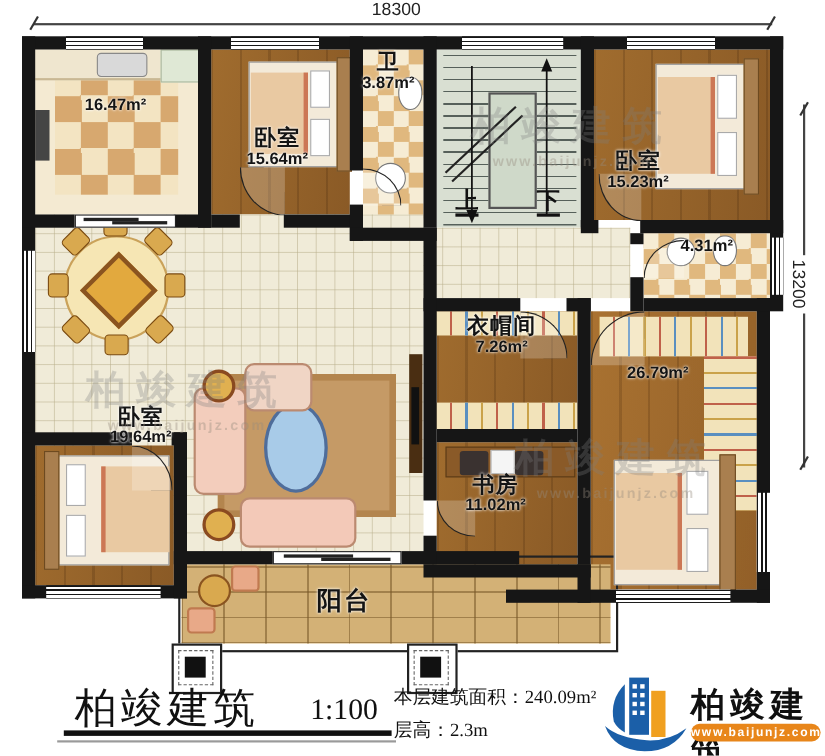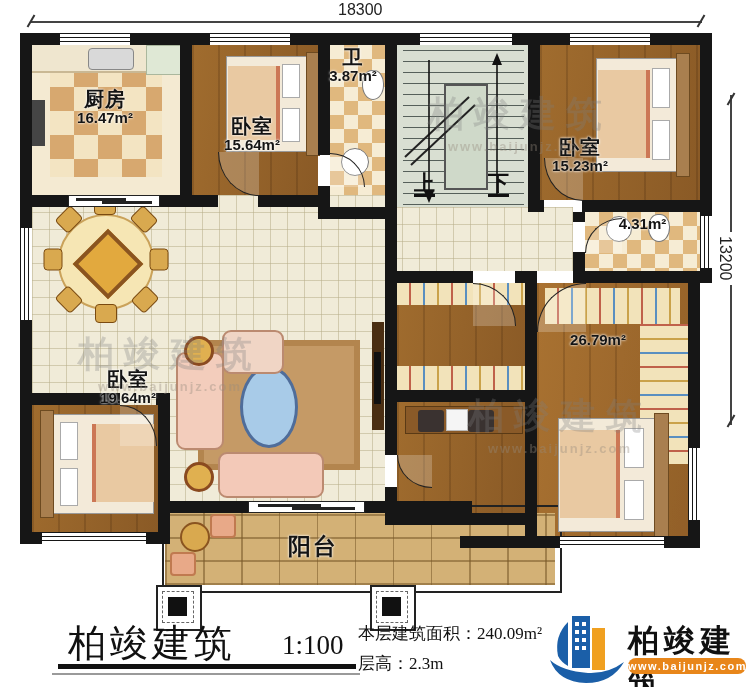--- a/index.html
+++ b/index.html
@@ -223,44 +223,51 @@
   <svg class="abs" style="left:397px;top:45px;z-index:14;" width="131" height="165" viewBox="0 0 131 165">
     <line x1="8" y1="112" x2="72" y2="52" stroke="#222" stroke-width="2"></line>
     <line x1="14" y1="120" x2="78" y2="60" stroke="#222" stroke-width="2"></line>
     <line x1="32" y1="15" x2="32" y2="150" stroke="#111" stroke-width="1.6"></line>
     <polygon points="32,158 27,146 37,146" fill="#111"></polygon>
     <line x1="100" y1="15" x2="100" y2="150" stroke="#111" stroke-width="1.6"></line>
     <polygon points="100,8 95,20 105,20" fill="#111"></polygon>
   </svg>
 
   <div class="room-label" style="left:55px;top:88px;width:100px;">
-    <span class="nm">厨房</span>
     <span class="ar">16.47m²</span>
   </div>
   <div class="room-label" style="left:196px;top:115px;width:112px;">
     <span class="nm">卧室</span>
     <span class="ar">15.64m²</span>
   </div>
   <div class="room-label" style="left:322px;top:46px;width:62px;">
     <span class="nm">卫</span>
     <span class="ar">3.87m²</span>
   </div>
   <div class="room-label" style="left:528px;top:136px;width:104px;">
     <span class="nm">卧室</span>
     <span class="ar">15.23m²</span>
   </div>
   <div class="room-label" style="left:590px;top:216px;width:105px;">
     <span class="ar">4.31m²</span>
   </div>
+  <div class="room-label" style="left:397px;top:286px;width:118px;">
+    <span class="nm">衣帽间</span>
+    <span class="ar">7.26m²</span>
+  </div>
   <div class="room-label" style="left:538px;top:332px;width:120px;">
     <span class="ar">26.79m²</span>
   </div>
   <div class="room-label" style="left:78px;top:368px;width:100px;">
     <span class="nm">卧室</span>
     <span class="ar">19.64m²</span>
+  </div>
+  <div class="room-label" style="left:398px;top:430px;width:105px;">
+    <span class="nm">书房</span>
+    <span class="ar">11.02m²</span>
   </div>
   <div class="room-label big" style="left:268px;top:534px;width:90px;">
     <span class="nm">阳台</span>
   </div>
   <div class="stair-label" style="left:414px;top:172px;">上</div>
   <div class="stair-label" style="left:488px;top:172px;">下</div>
 
   <div class="wm" style="left:40px;top:330px;width:260px;">
     <span class="wm-n">柏竣建筑</span>
     <span class="wm-w">www.baijunjz.com</span>

